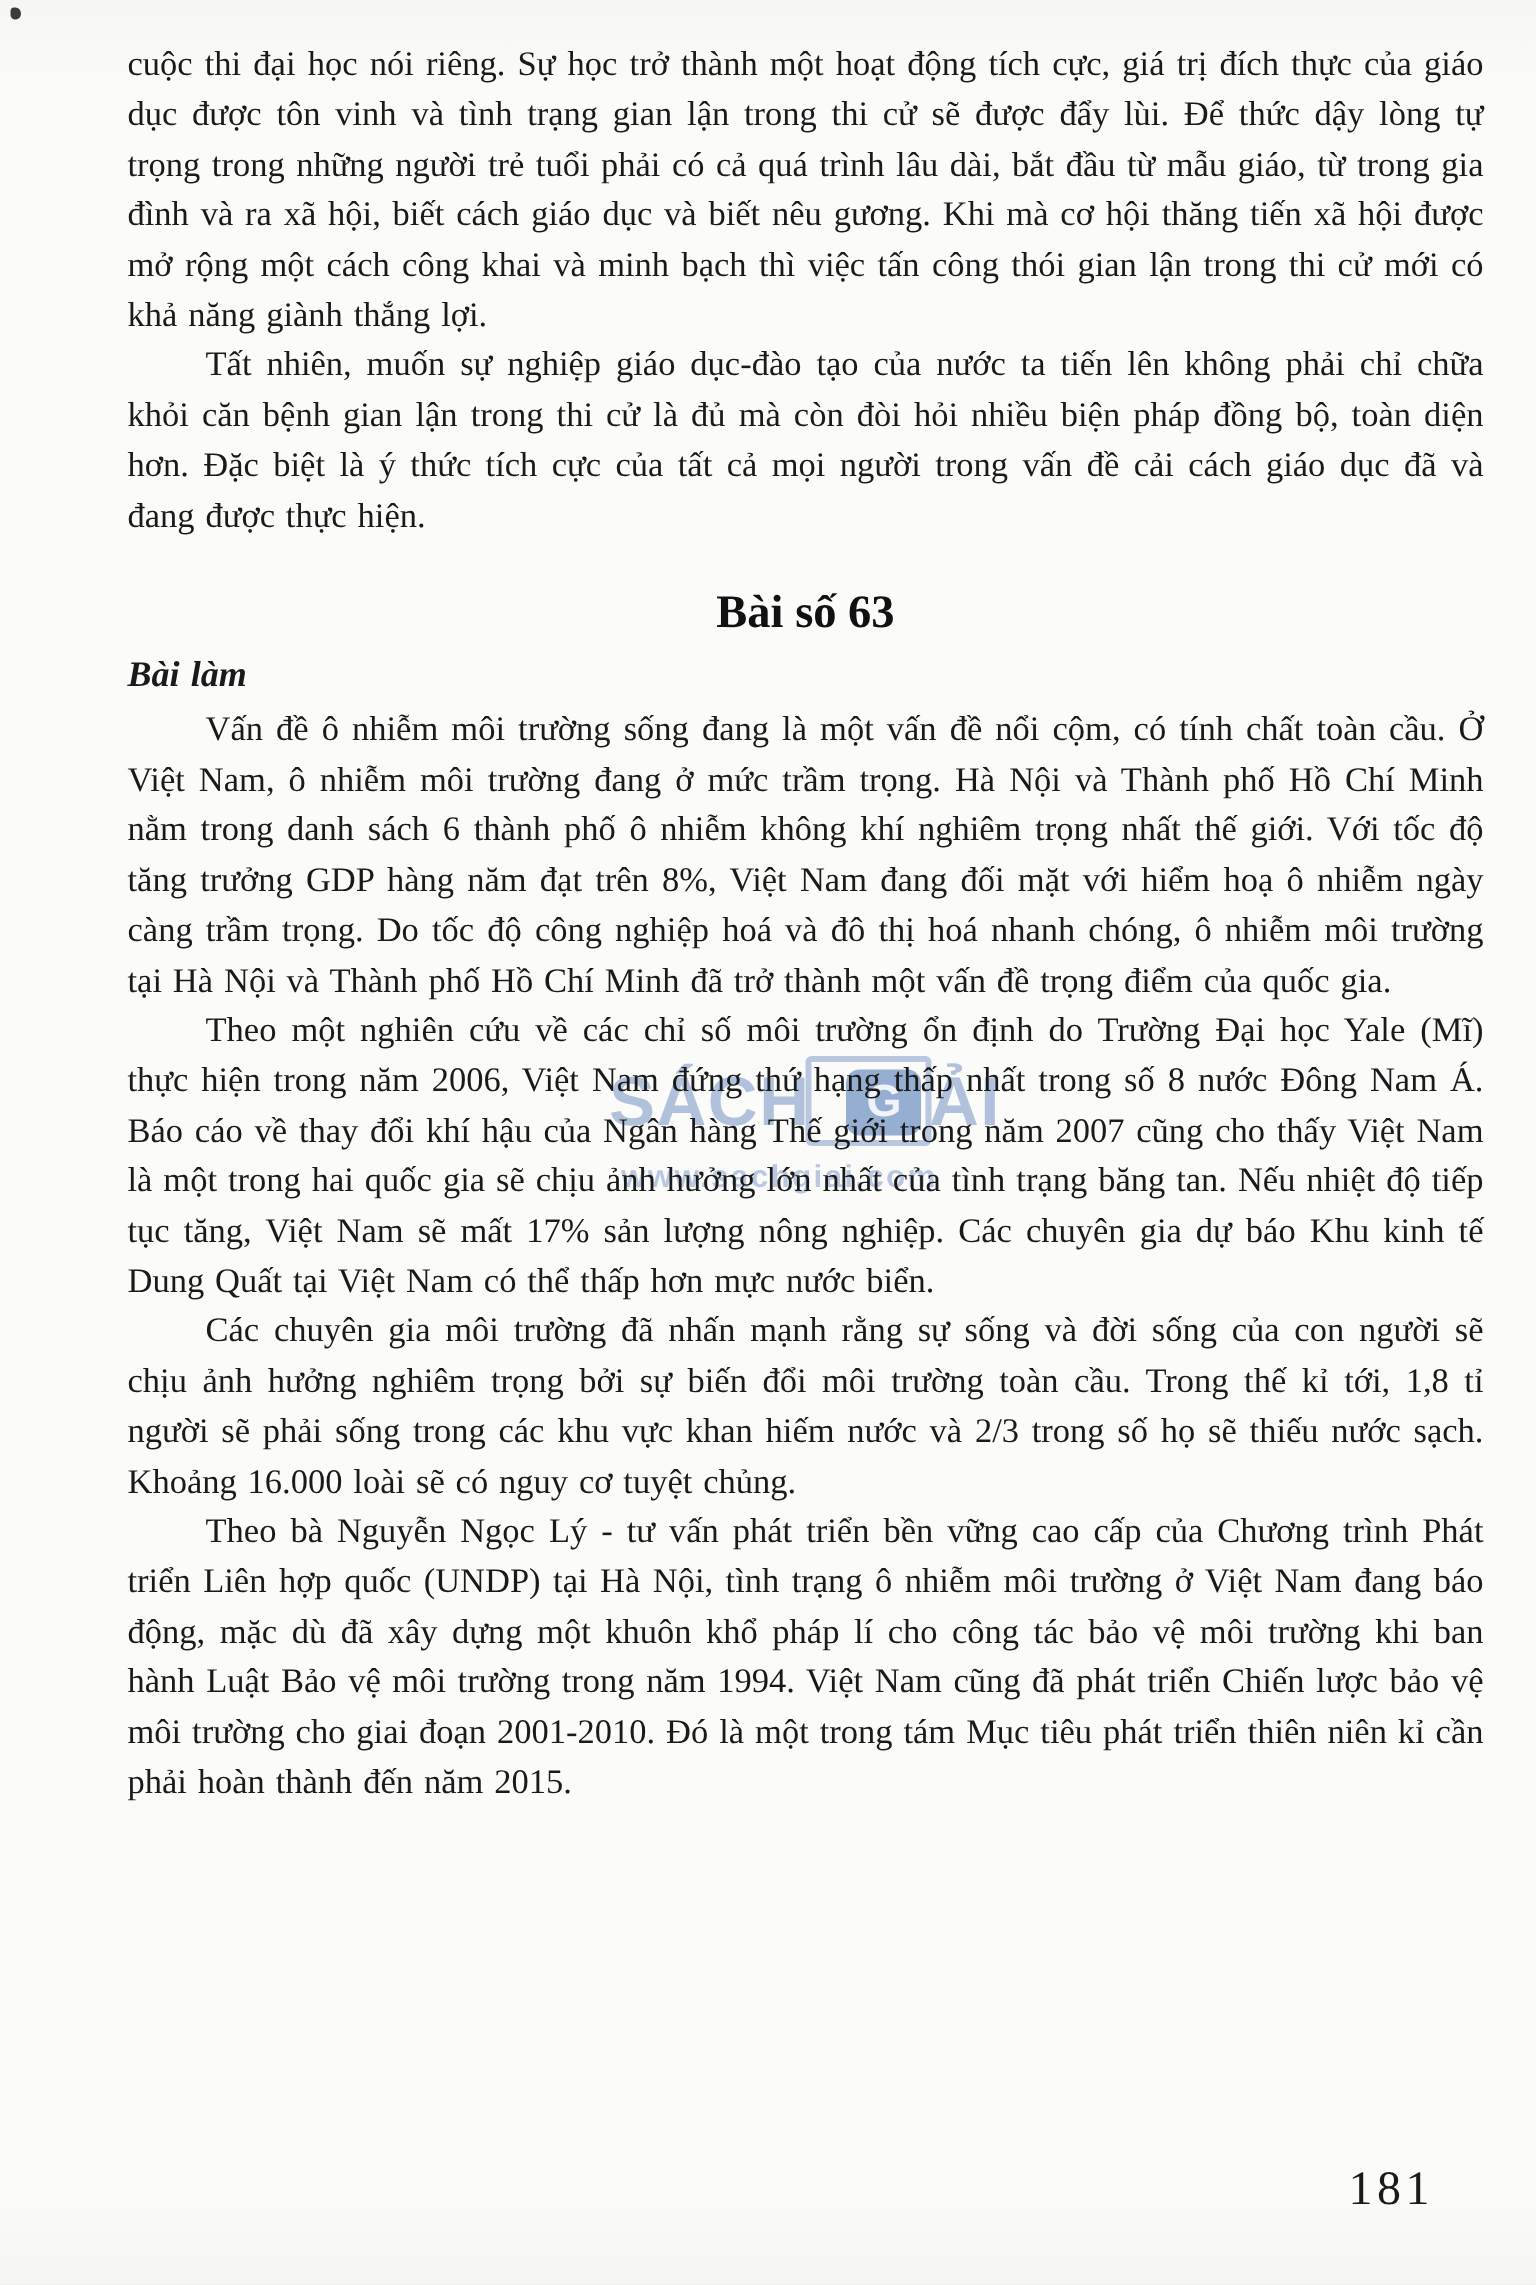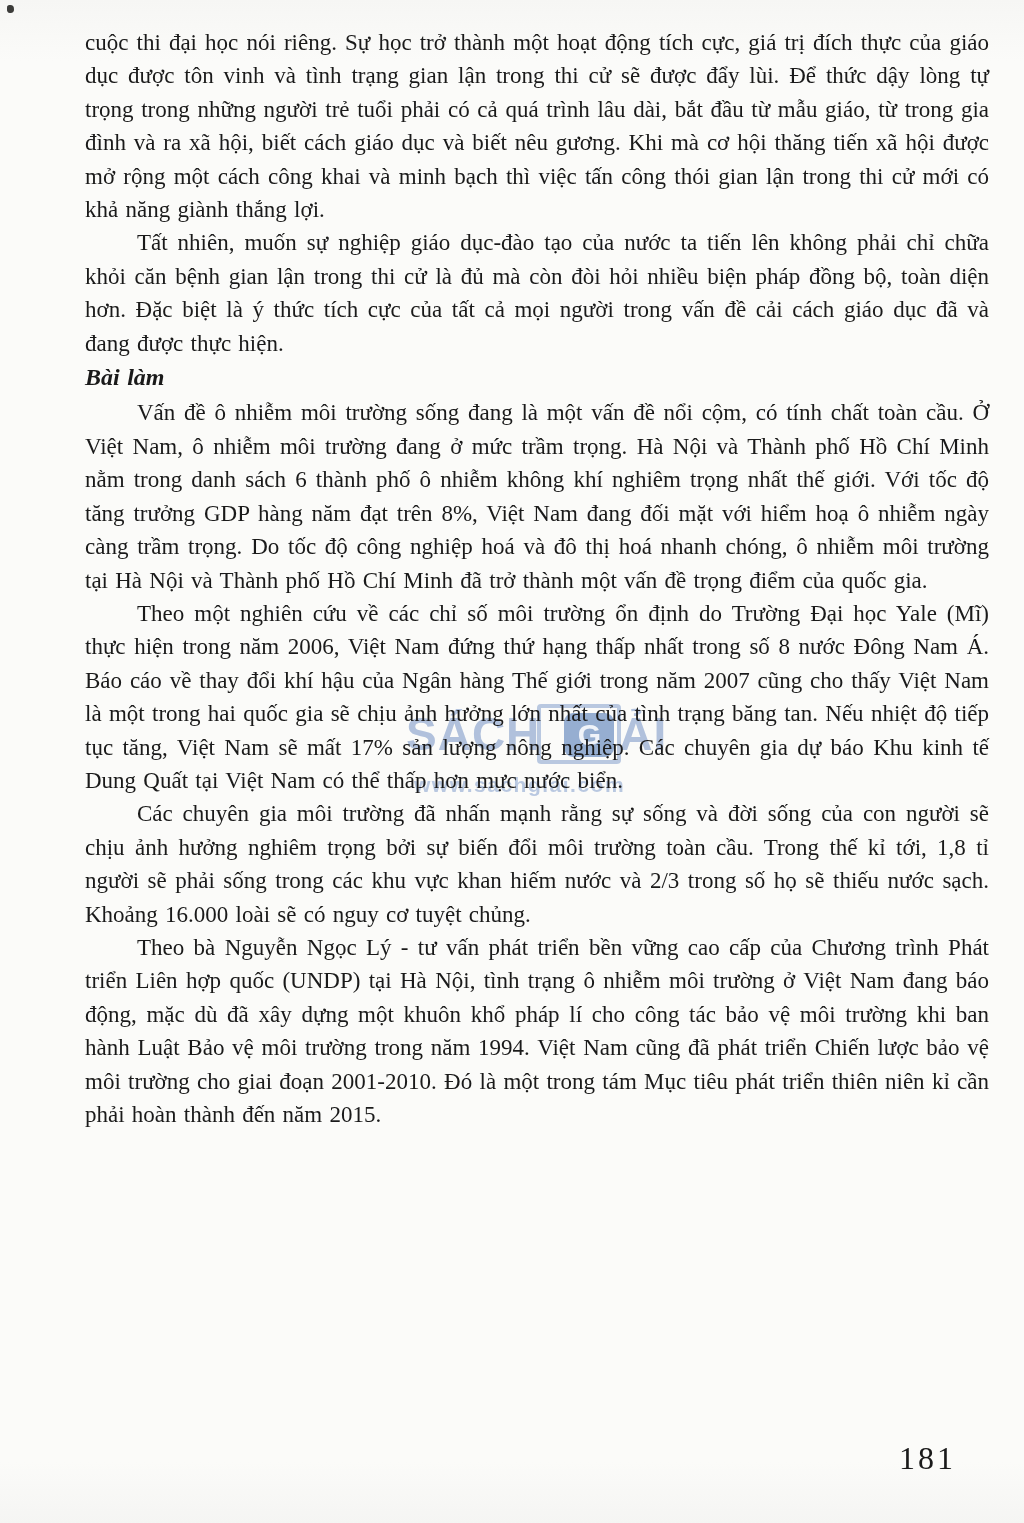--- a/index.html
+++ b/index.html
@@ -143,20 +143,21 @@
       </span>
       <span class="wm-right">ẢI</span>
     </div>
     <div class="wm-url">www.sachgiai.com</div>
   </div>
 
   <div class="text-block">
     <p>cuộc thi đại học nói riêng. Sự học trở thành một hoạt động tích cực, giá trị đích thực của giáo dục được tôn vinh và tình trạng gian lận trong thi cử sẽ được đẩy lùi. Để thức dậy lòng tự trọng trong những người trẻ tuổi phải có cả quá trình lâu dài, bắt đầu từ mẫu giáo, từ trong gia đình và ra xã hội, biết cách giáo dục và biết nêu gương. Khi mà cơ hội thăng tiến xã hội được mở rộng một cách công khai và minh bạch thì việc tấn công thói gian lận trong thi cử mới có khả năng giành thắng lợi.</p>
     <p class="indent">Tất nhiên, muốn sự nghiệp giáo dục-đào tạo của nước ta tiến lên không phải chỉ chữa khỏi căn bệnh gian lận trong thi cử là đủ mà còn đòi hỏi nhiều biện pháp đồng bộ, toàn diện hơn. Đặc biệt là ý thức tích cực của tất cả mọi người trong vấn đề cải cách giáo dục đã và đang được thực hiện.</p>
 
+    <h1 class="lesson-title">Bài số 63</h1>
 
 
     <p class="work-heading">Bài làm</p>
 
     <p class="indent">Vấn đề ô nhiễm môi trường sống đang là một vấn đề nổi cộm, có tính chất toàn cầu. Ở Việt Nam, ô nhiễm môi trường đang ở mức trầm trọng. Hà Nội và Thành phố Hồ Chí Minh nằm trong danh sách 6 thành phố ô nhiễm không khí nghiêm trọng nhất thế giới. Với tốc độ tăng trưởng GDP hàng năm đạt trên 8%, Việt Nam đang đối mặt với hiểm hoạ ô nhiễm ngày càng trầm trọng. Do tốc độ công nghiệp hoá và đô thị hoá nhanh chóng, ô nhiễm môi trường tại Hà Nội và Thành phố Hồ Chí Minh đã trở thành một vấn đề trọng điểm của quốc gia.</p>
     <p class="indent">Theo một nghiên cứu về các chỉ số môi trường ổn định do Trường Đại học Yale (Mĩ) thực hiện trong năm 2006, Việt Nam đứng thứ hạng thấp nhất trong số 8 nước Đông Nam Á. Báo cáo về thay đổi khí hậu của Ngân hàng Thế giới trong năm 2007 cũng cho thấy Việt Nam là một trong hai quốc gia sẽ chịu ảnh hưởng lớn nhất của tình trạng băng tan. Nếu nhiệt độ tiếp tục tăng, Việt Nam sẽ mất 17% sản lượng nông nghiệp. Các chuyên gia dự báo Khu kinh tế Dung Quất tại Việt Nam có thể thấp hơn mực nước biển.</p>
     <p class="indent">Các chuyên gia môi trường đã nhấn mạnh rằng sự sống và đời sống của con người sẽ chịu ảnh hưởng nghiêm trọng bởi sự biến đổi môi trường toàn cầu. Trong thế kỉ tới, 1,8 tỉ người sẽ phải sống trong các khu vực khan hiếm nước và 2/3 trong số họ sẽ thiếu nước sạch. Khoảng 16.000 loài sẽ có nguy cơ tuyệt chủng.</p>
     <p class="indent">Theo bà Nguyễn Ngọc Lý - tư vấn phát triển bền vững cao cấp của Chương trình Phát triển Liên hợp quốc (UNDP) tại Hà Nội, tình trạng ô nhiễm môi trường ở Việt Nam đang báo động, mặc dù đã xây dựng một khuôn khổ pháp lí cho công tác bảo vệ môi trường khi ban hành Luật Bảo vệ môi trường trong năm 1994. Việt Nam cũng đã phát triển Chiến lược bảo vệ môi trường cho giai đoạn 2001-2010. Đó là một trong tám Mục tiêu phát triển thiên niên kỉ cần phải hoàn thành đến năm 2015.</p>
   </div>
 

